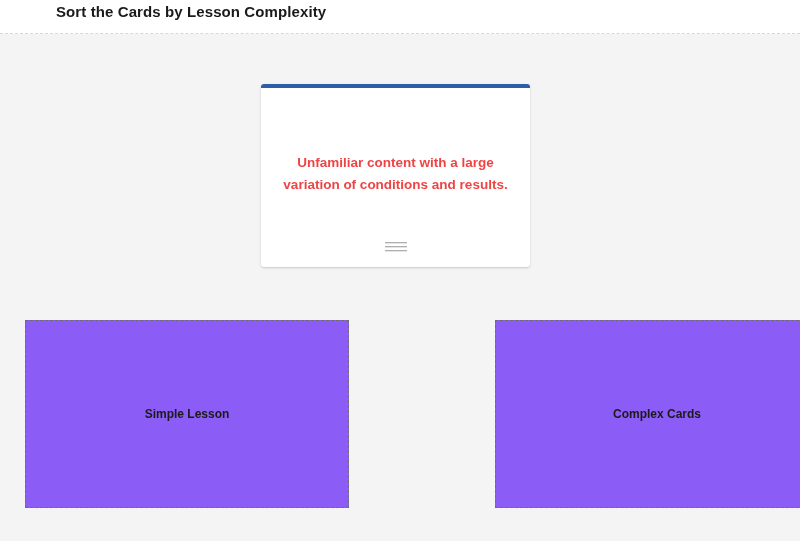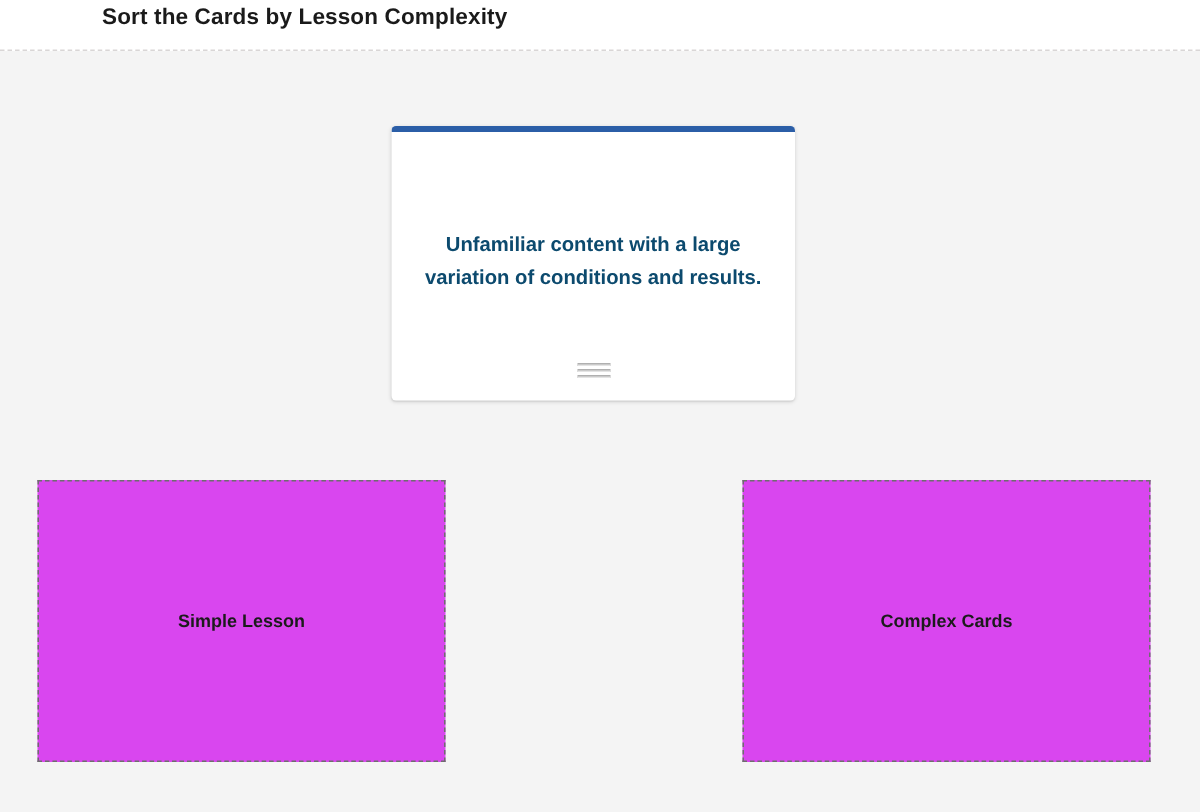--- a/index.html
+++ b/index.html
@@ -17,21 +17,21 @@
   .activity {
     position: relative;
     width: 800px;
     height: 541px;
     box-sizing: border-box;
   }
 
   
   .activity-header {
     position: absolute;
-    left: 12px;
+    left: 0;
     top: 0;
     width: 667px;
     height: 34px;
     background: #ffffff;
     box-sizing: border-box;
     text-align: center;
   }
 
   .activity-title {
     position: absolute;
@@ -98,21 +98,21 @@
   .card-text {
     position: absolute;
     left: 12px;
     top: 68px;
     width: 245px;
     margin: 0;
     text-align: center;
     font-size: 13.5px;
     font-weight: bold;
     line-height: 22px;
-    color: #0c4a6e;
+    color: #ef4444;
   }
 
   .card-handle {
     position: absolute;
     left: 50%;
     top: 158px;
     width: 22px;
     margin-left: -11px;
     height: 11px;
   }
@@ -122,23 +122,23 @@
     height: 1px;
     background: #b0b0b0;
     border-bottom: 1px solid #e4e4e4;
     margin-bottom: 2px;
   }
 
   
   .dropzone {
     position: absolute;
     top: 286px;
-    width: 272px;
+    width: 324px;
     height: 188px;
-    background: #d946ef;
+    background: #8b5cf6;
     border: 1px dashed #6e6e6e;
     box-sizing: border-box;
   }
 
   .dropzone-left  { left: 25px; }
   .dropzone-right { left: 495px; }
 
   .dropzone-label {
     position: absolute;
     left: 0;

